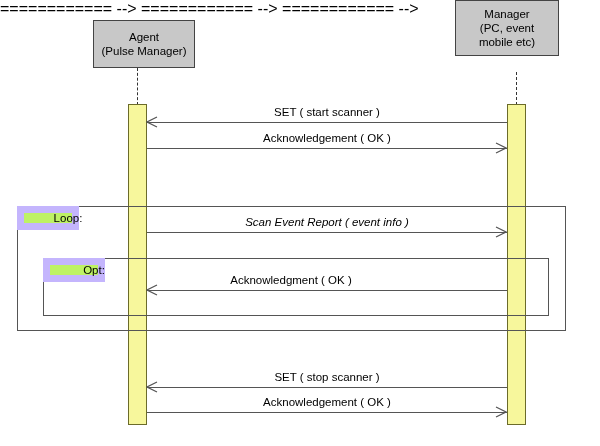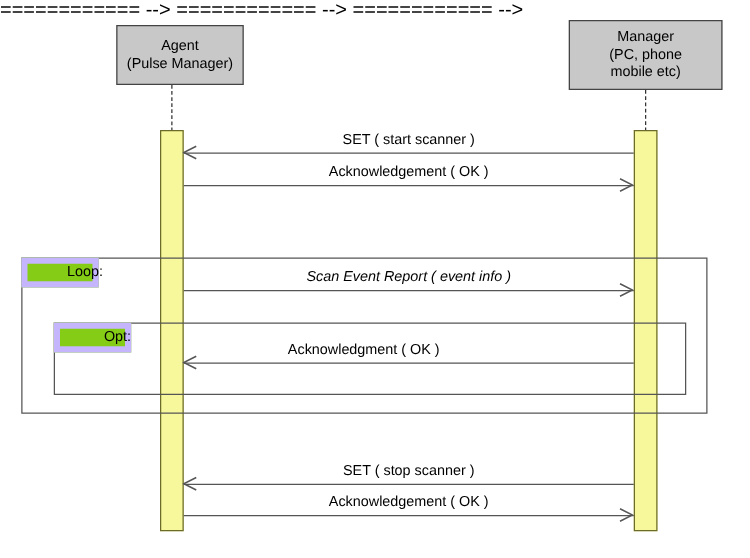--- a/index.html
+++ b/index.html
@@ -71,22 +71,22 @@
   
   .fragment {
     position: absolute;
     box-sizing: border-box;
     border: 1px solid #555555;
     background: transparent;
   }
   .fragment-label {
     position: absolute;
     box-sizing: border-box;
-    border: 5px solid #c4b5fd;
-    background: #84cc16;
+    border: 7px solid #c4b5fd;
+    background: #bef264;
     font-size: 11.5px;
     color: #000000;
     display: flex;
     align-items: center;
     justify-content: center;
     padding-left: 40px;
   }
 </style>
 </head>
 <body>
@@ -100,23 +100,23 @@
   
   <div class="activation" style="left:128px; top:104px; width:19px; height:321px;"></div>
   <div class="activation" style="left:507px; top:104px; width:19px; height:321px;"></div>
 
   
   <div class="participant" style="left:93px; top:20px; width:102px; height:48px;">
     <span class="pline">Agent</span>
     <span class="pline">(Pulse Manager)</span>
   </div>
 
-  <div class="participant" style="left:455px; top:16px; width:123px; height:56px;justify-content:center;">
+  <div class="participant" style="left:455px; top:0; width:104px; height:56px;justify-content:center;">
     <span class="pline">Manager</span>
-    <span class="pline">(PC, phone</span>
+    <span class="pline">(PC, event</span>
     <span class="pline">mobile etc)</span>
   </div>
 
   
   <div class="msg-label" style="left:147px; top:106px; width:360px;">SET ( start scanner )</div>
   <div class="msg-line" style="left:147px; top:122px; width:360px;"></div>
   <div class="arrowhead" style="left:146px; top:116px;">
     <svg width="12" height="12" viewBox="0 0 12 12">
       <polyline points="11,1 1,6 11,11" fill="none" stroke="#555555" stroke-width="1.2"></polyline>
     </svg>

